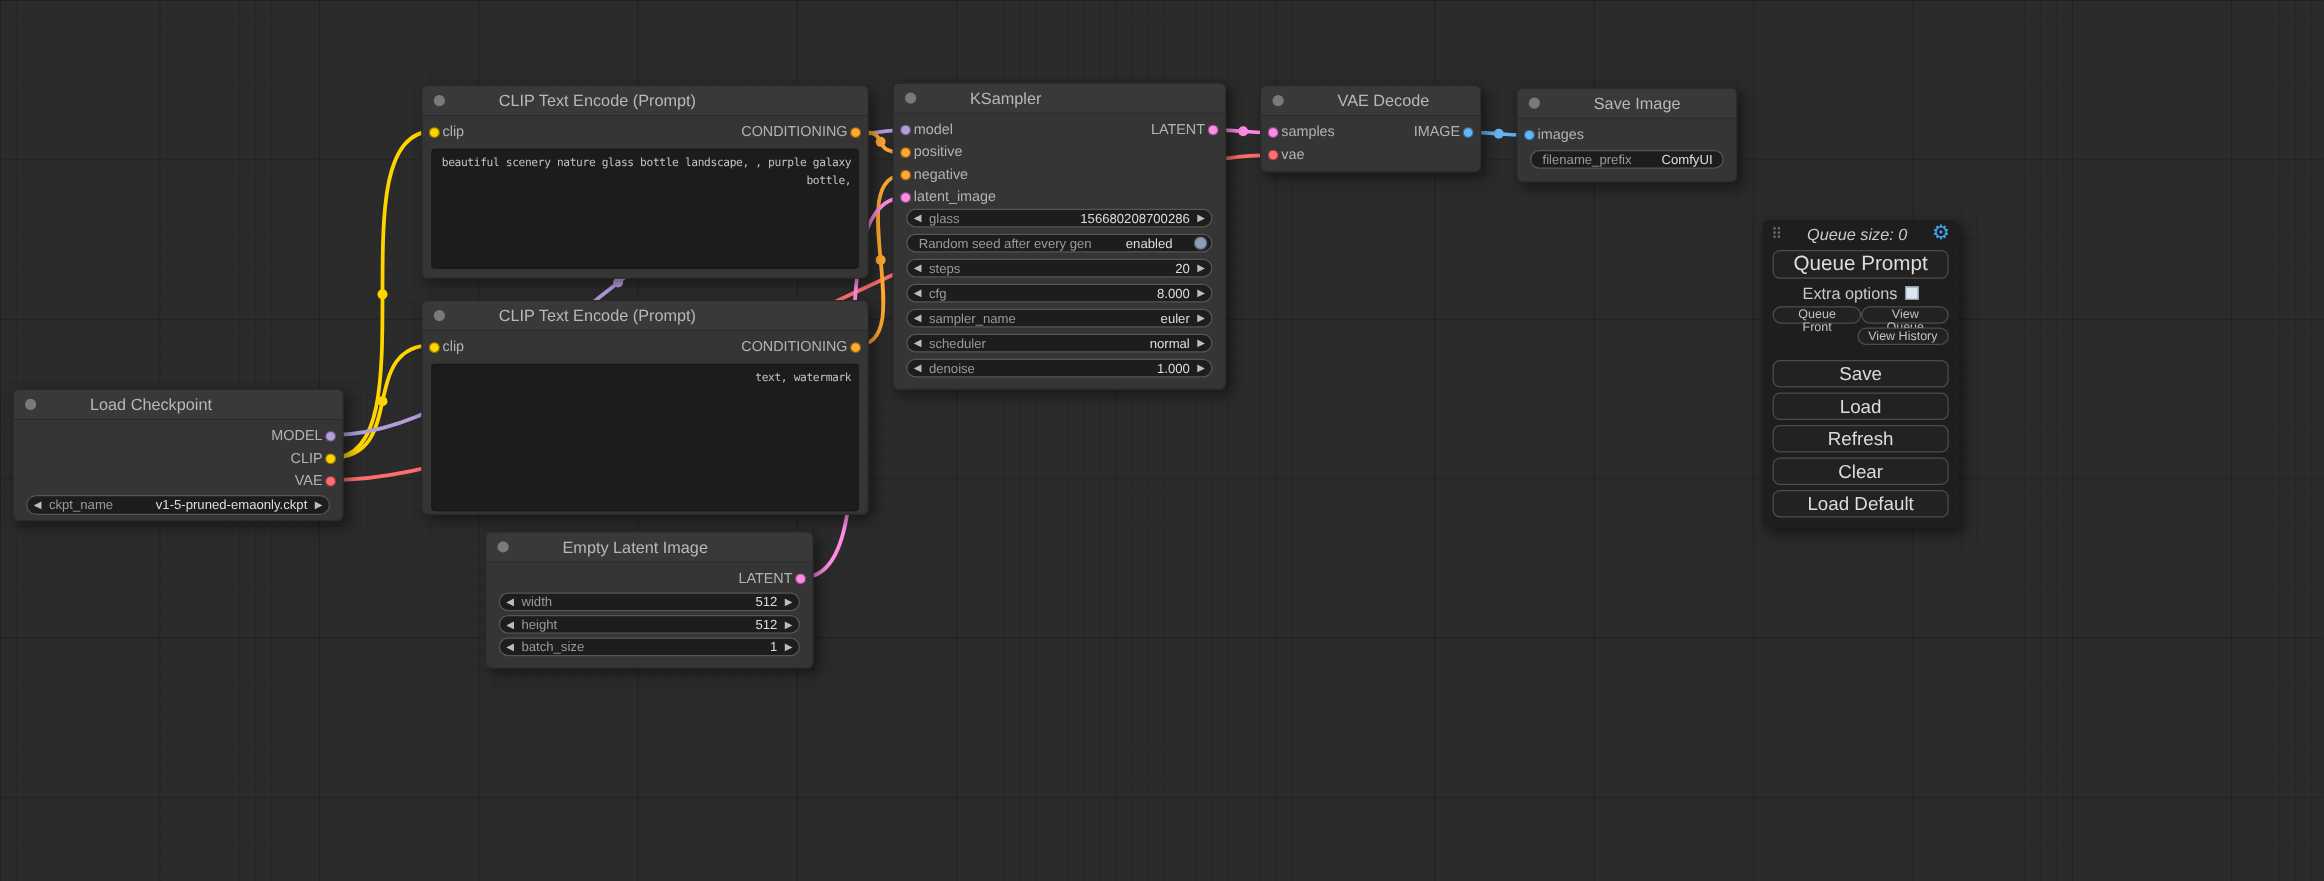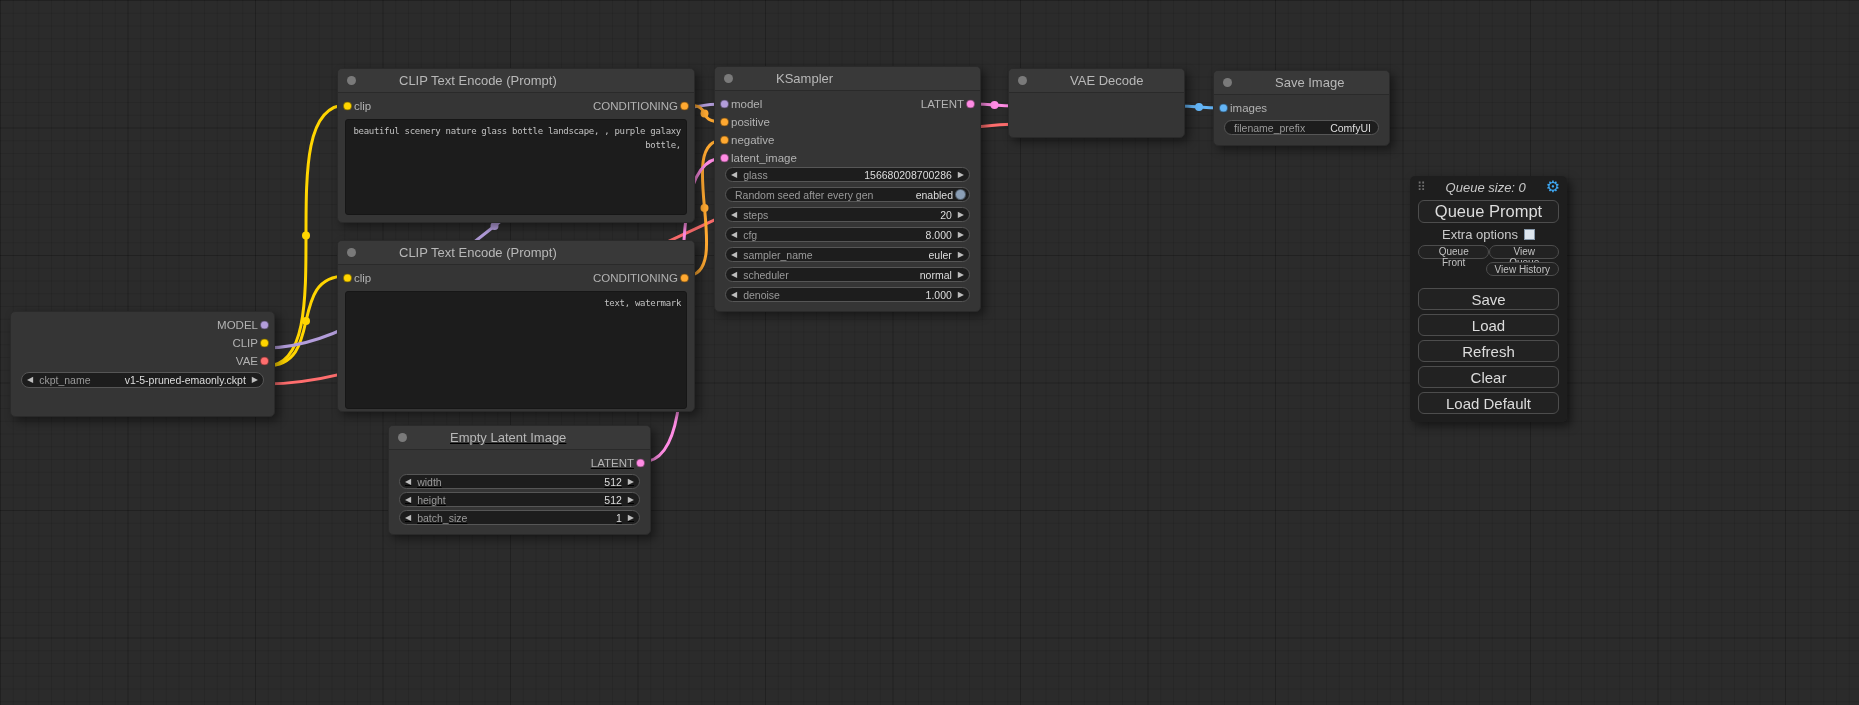--- a/index.html
+++ b/index.html
@@ -50,38 +50,38 @@
     background:#1d1d1d; border:1px solid #565656;
     display:flex; align-items:center;
     font-size:10.5px; color:#c9c9c9; padding:0 5px;
     white-space:nowrap; overflow:hidden;
   }
   .widget.tall { height:16px; margin-top:2px; }
   .widget .arrow { font-size:8px; color:#bdbdbd; line-height:1; flex:0 0 auto; }
   .widget .wname { color:#9a9a9a; margin-left:6px; }
   .widget .wval  { margin-left:auto; margin-right:6px; color:#dedede; }
   .widget.noarrow .wname { margin-left:4px; }
-  .widget.noarrow .wval  { margin-right:2px; }
+  .widget.noarrow .wval  { margin-right:17px; }
   .knob { width:11px; height:11px; border-radius:50%; flex:0 0 auto; margin-right:-2px; border:1px solid rgba(0,0,0,0.4); }
 
   .prompt-text {
     margin:4px 7px 0; height:96px;
     background:#1c1c1c; border-radius:3px; border:1px solid #161616;
     padding:5px 5px; color:#c2c2c2;
     font-family:"DejaVu Sans Mono", monospace;
     font-size:9px; letter-spacing:-0.3px; line-height:1.5;
     white-space:pre-wrap; word-wrap:break-word;text-align:right;
   }
   .prompt-text.neg { height:118px; }
 
   
   .n-lc  { left:10px;   top:311px; width:265px; height:106px; }
   .n-cp  { left:337px;  top:68px;  width:358px; height:155px; }
   .n-cn  { left:337px;  top:240px; width:358px; height:172px; }
-  .n-eli { left:388px;  top:425px; width:263px; height:110px;text-decoration:underline; }
+  .n-eli { left:388px;  top:425px; width:263px; height:110px; }
   .n-ks  { left:714px;  top:66px;  width:267px; height:246px; }
   .n-vd  { left:1008px; top:68px;  width:177px; height:70px;  }
   .n-si  { left:1213px; top:70px;  width:177px; height:76px;  }
   .n-eli .widget { margin-top:2px; margin-bottom:3px; }
   .n-si .widget { margin-top:3px;gap:24px; }
 
   
   .queue-panel {
     position:absolute; z-index:3; left:1410px; top:176px; width:157px; height:246px;
     background:rgba(30,30,30,0.97); border-radius:5px;
@@ -127,20 +127,24 @@
     <circle cx="494.5000305175781" cy="225.99998474121094" r="4" fill="#B39DDB"></circle>
     <circle cx="641.5" cy="254.00001525878906" r="4" fill="#FF6E6E"></circle>
     <circle cx="704.5" cy="113.49999237060547" r="4" fill="#FFA931"></circle>
     <circle cx="704.5" cy="207.99993896484375" r="4" fill="#FFA931"></circle>
     <circle cx="682.5" cy="310" r="4" fill="#FF8CE4"></circle>
     <circle cx="994.5" cy="105" r="4" fill="#FF8CE4"></circle>
     <circle cx="1199" cy="107" r="4" fill="#64B5F6"></circle>
   </svg>
 
 <div class="node n-lc">
+  <div class="node-title">
+    <span class="title-dot"></span>
+    <span class="t">Load Checkpoint</span>
+  </div>
   <div class="slots">
     <div class="slot-row out-only">
       <span>MODEL</span>
       <span class="port out" style="background: rgb(179, 157, 219);"></span>
     </div>
     <div class="slot-row out-only">
       <span>CLIP</span>
       <span class="port out" style="background: rgb(255, 213, 0);"></span>
     </div>
     <div class="slot-row out-only">
@@ -284,20 +288,32 @@
     <span class="wname">denoise</span>
     <span class="wval">1.000</span>
     <span class="arrow">▶</span>
   </div>
 </div>
 
 <div class="node n-vd">
   <div class="node-title">
     <span class="title-dot"></span>
     <span class="t">VAE Decode</span>
+  </div>
+  <div class="slots">
+    <div class="slot-row">
+      <span class="port in" style="background: rgb(255, 140, 228);"></span>
+      <span>samples</span>
+      <span>IMAGE</span>
+      <span class="port out" style="background: rgb(100, 181, 246);"></span>
+    </div>
+    <div class="slot-row">
+      <span class="port in" style="background: rgb(255, 110, 110);"></span>
+      <span>vae</span>
+    </div>
   </div>
 </div>
 
 <div class="node n-si">
   <div class="node-title">
     <span class="title-dot"></span>
     <span class="t">Save Image</span>
   </div>
   <div class="slots">
     <div class="slot-row">

